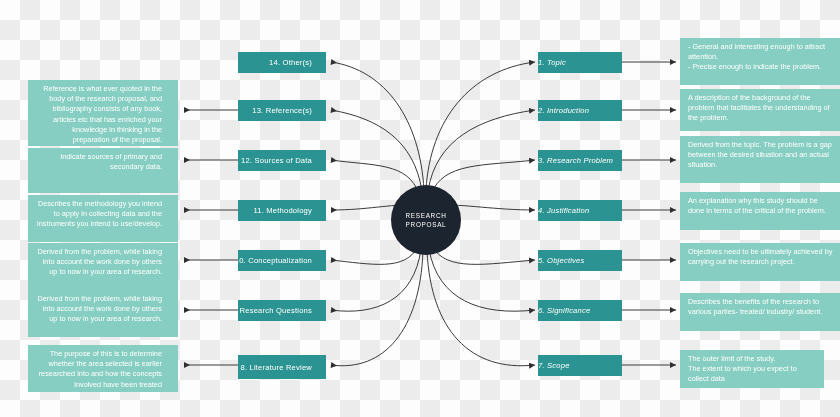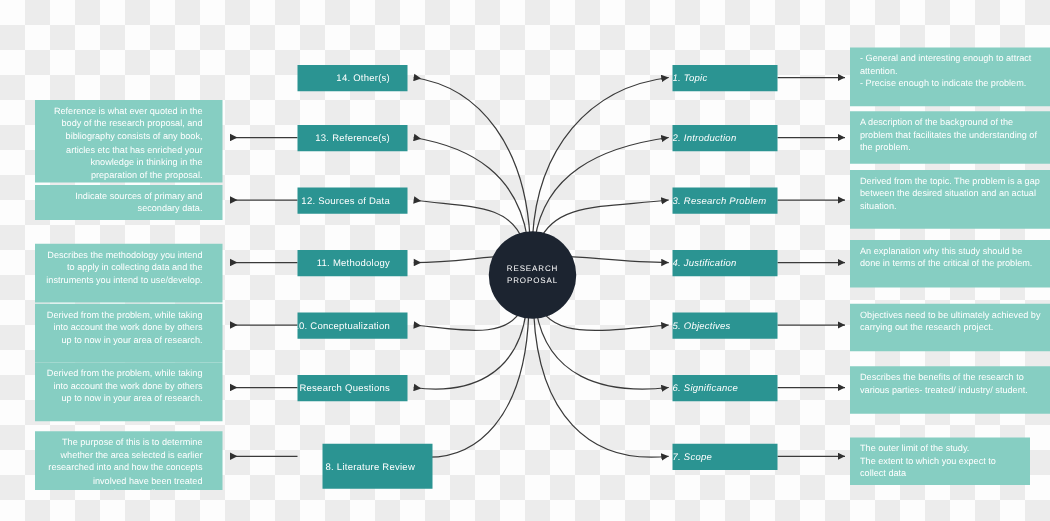--- a/index.html
+++ b/index.html
@@ -134,22 +134,22 @@
   <div class="desc right" style="left:680px;top:243px;width:160px;height:38px;">Objectives need to be ultimately achieved by carrying out the research project.</div>
   <div class="desc right" style="left:680px;top:293px;width:160px;height:38px;">Describes the benefits of the research to various parties- treated/ industry/ student.</div>
   <div class="desc right" style="left:680px;top:350px;width:144px;height:38px;">The outer limit of the study.<br>The extent to which you expect to collect data</div>
 
   <div class="node left" style="left:238px;top:52px;width:88px;height:21px;">14. Other(s)</div>
   <div class="node left" style="left:238px;top:100px;width:88px;height:21px;">13. Reference(s)</div>
   <div class="node left" style="left:238px;top:150px;width:88px;height:21px;">12. Sources of Data</div>
   <div class="node left" style="left:238px;top:200px;width:88px;height:21px;">11. Methodology</div>
   <div class="node left" style="left:238px;top:250px;width:88px;height:21px;">10. Conceptualization</div>
   <div class="node left" style="left:238px;top:300px;width:88px;height:21px;">5. Research Questions</div>
-  <div class="node left" style="left:238px;top:355px;width:88px;height:36px;margin-left:20px;">8. Literature Review</div>
+  <div class="node left" style="left:238px;top:355px;width:88px;height:24px;">8. Literature Review</div>
 
   <div class="desc left" style="left:28px;top:80px;width:150px;height:66px;">Reference is what ever quoted in the body of the research proposal, and bibliography consists of any book, articles etc that has enriched your knowledge in thinking in the preparation of the proposal.</div>
-  <div class="desc left" style="left:28px;top:148px;width:150px;height:28px;">Indicate sources of primary and secondary data.</div>
+  <div class="desc left" style="left:28px;top:148px;width:150px;height:45px;">Indicate sources of primary and secondary data.</div>
   <div class="desc left" style="left:28px;top:195px;width:150px;height:47px;">Describes the methodology you intend to apply in collecting data and the instruments you intend to use/develop.</div>
   <div class="desc left" style="left:28px;top:243px;width:150px;height:47px;">Derived from the problem, while taking into account the work done by others up to now in your area of research.</div>
   <div class="desc left" style="left:28px;top:290px;width:150px;height:47px;">Derived from the problem, while taking into account the work done by others up to now in your area of research.</div>
   <div class="desc left" style="left:28px;top:345px;width:150px;height:47px;">The purpose of this is to determine whether the area selected is earlier researched into and how the concepts involved have been treated theoretically over time.</div>
 
 </div>
 
 </body></html>

